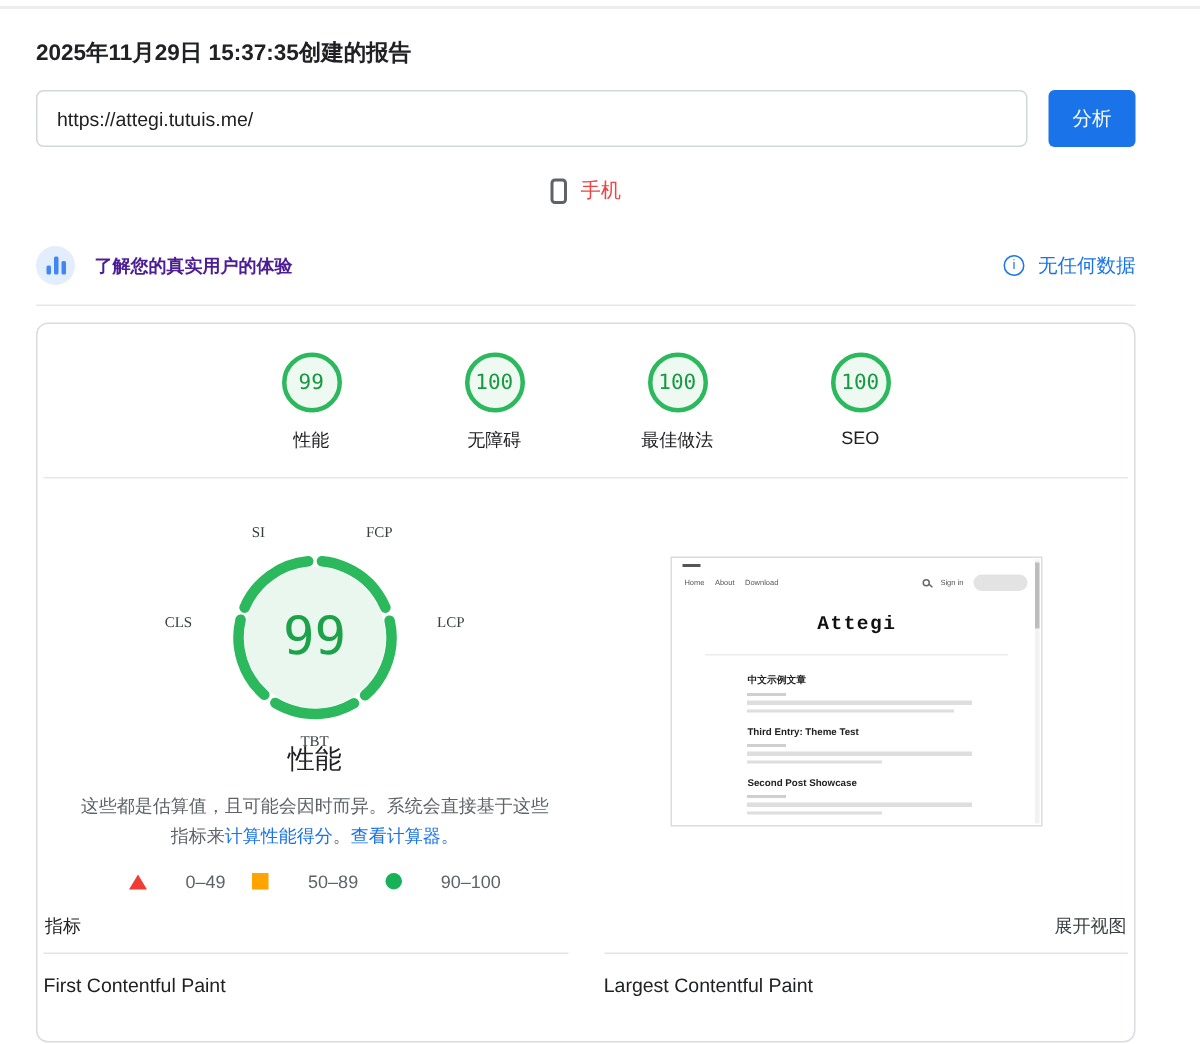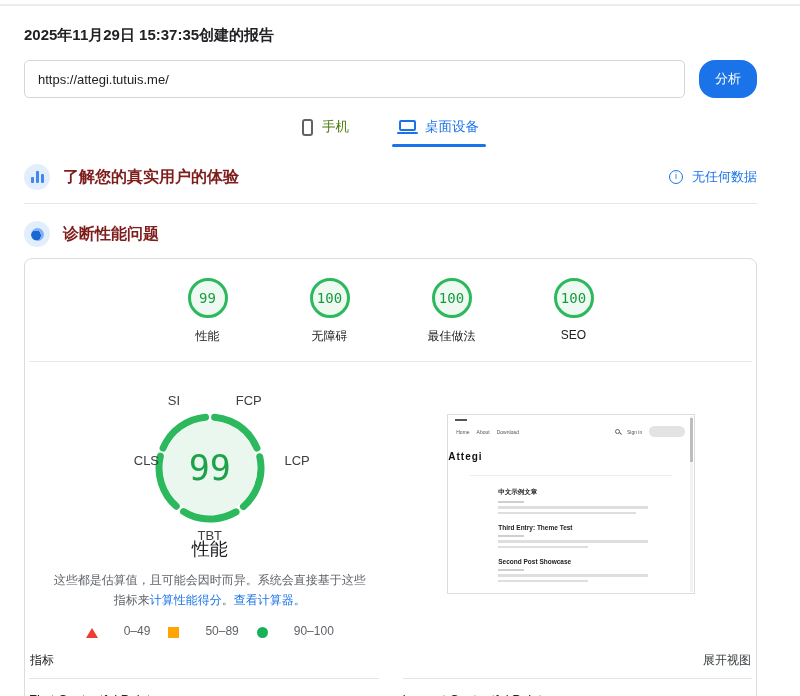--- a/index.html
+++ b/index.html
@@ -13,41 +13,41 @@
   .container { padding:20px 43px 0 24px; }
 
   .report-title { font-size:15px; font-weight:700; margin:6px 0 0; }
 
   .url-row { margin-top:15px; display:flex; gap:14px; }
   .url-input {
     flex:1; height:38px; border:1px solid #d4d7da; border-radius:5px;
     padding:0 13px; font-size:13px; color:#202124; font-family:inherit; outline:none; background:#fff;
   }
   .analyze-btn {
-    width:58px; height:38px; background:#1a73e8; border:none; border-radius:16px;
+    width:58px; height:38px; background:#1a73e8; border:none; border-radius:4px;
     color:#fff; font-size:13px; cursor:pointer; font-family:inherit;
   }
 
   .tabs { margin-top:14px; display:flex; justify-content:center; gap:46px; }
   .tab { display:flex; align-items:center; gap:9px; font-size:13.5px; padding:6px 2px 11px; position:relative; cursor:pointer; }
-  .tab-mobile { color:#4d7c0f; }
+  .tab-mobile { color:#ef4444; }
   .tab-desktop { color:#1a73e8; }
   .tab-underline { position:absolute; bottom:0; left:-5px; right:-5px; height:3px; background:#1a73e8; border-radius:2px; }
   .phone-icon { width:11px; height:17px; border:2px solid #5f6368; border-radius:3px; }
   .laptop-icon { width:17px; height:11px; border:2px solid #1a73e8; border-radius:2px; position:relative; margin-bottom:4px; }
   .laptop-icon::after { content:""; position:absolute; left:-4px; right:-4px; bottom:-5px; height:2px; background:#1a73e8; border-radius:1px; }
 
   .section-row { display:flex; align-items:center; gap:13px; margin-top:17px; }
   .icon-circle { width:26px; height:26px; border-radius:50%; background:#e3eefc; display:flex; align-items:center; justify-content:center; flex:0 0 auto; }
   .bars { display:flex; align-items:flex-end; gap:2px; height:12px; }
   .bars i { width:3px; background:#4285f4; border-radius:1px; display:block; }
   .bars i:nth-child(1){height:6px;} .bars i:nth-child(2){height:12px;} .bars i:nth-child(3){height:9px;}
   .gauge-dot { width:13px; height:13px; border-radius:50%;
     background: radial-gradient(circle at 38% 58%, #1967d2 0 44%, #7fb0f7 45% 100%); }
-  .section-title { font-size:16px; font-weight:700; color:#7f1d1d; }
+  .section-title { font-size:12px; font-weight:700; color:#4c1d95; }
   .no-data { margin-left:auto; display:flex; align-items:center; gap:9px; color:#1a73e8; font-size:13px; cursor:pointer; }
   .info-icon { width:14px; height:14px; border:1.4px solid #1a73e8; border-radius:50%;
     font-size:9px; line-height:11px; text-align:center; color:#1a73e8; }
   .info-icon::after { content:"i"; }
   .divider { height:1px; background:#e7e7e7; margin-top:13px; }
 
   .card { margin-top:11px; border:1px solid #dadce0; border-radius:8px; background:#fff; padding:0 4px 30px; }
 
   .scores-row { display:flex; justify-content:center; gap:50px; padding-top:19px; }
   .score-item { display:flex; flex-direction:column; align-items:center; gap:10px; width:72px; cursor:pointer; }
@@ -56,46 +56,46 @@
     font-family:"DejaVu Sans Mono", monospace; font-size:14px; color:#179a41; }
   .score-label { font-size:12px; color:#202124; }
 
   .card-divider { height:1px; background:#e7e7e7; margin-top:16px; }
 
   .cols { display:grid; grid-template-columns:1fr 1fr; }
   .left-col { padding-top:48px; display:flex; flex-direction:column; align-items:center; }
   .gauge-wrap { position:relative; width:116px; height:116px; }
   .gauge-score { position:absolute; inset:0; display:flex; align-items:center; justify-content:center;
     font-family:"DejaVu Sans Mono", monospace; font-size:35px; color:#1da24a; }
-  .gauge-labels span { position:absolute; font-family:Liberation Sans, sans-serif; font-size:13px; color:#3c4043; }
+  .gauge-labels span { position:absolute; font-family:Liberation Serif, serif; font-size:10px; color:#3c4043; }
   .lbl-si  { top:-17px; left:16px; }
   .lbl-fcp { top:-17px; right:6px; }
-  .lbl-cls { left:-42px; top:43px;margin-left:24px; }
+  .lbl-cls { left:-42px; top:43px; }
   .lbl-lcp { right:-42px; top:43px;text-align:center; }
   .lbl-tbt { bottom:-17px; left:50%; transform:translateX(-50%); }
   .gauge-title { margin-top:11px; font-size:18px; color:#202124; }
 
   .disclaimer { margin-top:10px; width:312px; text-align:center; font-size:12px; line-height:1.65; color:#5f6368; }
   .disclaimer a { color:#1a73e8; text-decoration:none; cursor:pointer; }
 
   .legend { margin-top:13px; display:flex; align-items:center; gap:18px; font-size:12px; color:#5f6368; }
-  .legend-item { display:flex; align-items:flex-end; gap:26px; }
+  .legend-item { display:flex; align-items:center; gap:26px; }
   .shape-tri { width:0; height:0; border-left:6px solid transparent; border-right:6px solid transparent; border-bottom:10px solid #f03c32; }
   .shape-sq { width:11px; height:11px; background:#ffa400; }
   .shape-dot { width:11px; height:11px; border-radius:50%; background:#17b157; }
 
   .right-col { padding-top:52px; display:flex; justify-content:center; align-items:flex-start; }
   .thumb { width:248px; height:180px; border:1px solid #dcdcdc; background:#fff; position:relative; overflow:hidden; cursor:pointer; }
   .thumb-dash { position:absolute; top:4px; left:7px; width:12px; height:2px; background:#555; }
   .thumb-nav { position:absolute; top:11px; left:8px; right:9px; display:flex; align-items:center; gap:7px; font-size:5px; color:#555; }
   .thumb-spacer { flex:1; }
   .thumb-search { width:5px; height:5px; border:1px solid #666; border-radius:50%; position:relative; }
   .thumb-search::after { content:""; position:absolute; width:3px; height:1px; background:#666; right:-3px; bottom:-1px; transform:rotate(45deg); }
   .thumb-btn { width:36px; height:11px; background:#e3e3e3; border-radius:6px; }
-  .thumb-title { margin-top:36px; text-align:left; font-family:Liberation Sans, sans-serif; font-weight:700; font-size:10px; letter-spacing:1px; color:#111; }
+  .thumb-title { margin-top:36px; text-align:center; font-family:Liberation Mono, monospace; font-weight:700; font-size:13px; letter-spacing:1px; color:#111; }
   .thumb-hr { width:82%; margin:13px auto 0; height:1px; background:#ececec; }
   .thumb-posts { padding:2px 46px 0 50px; }
   .thumb-post { margin-top:10px; }
   .thumb-post-title { font-size:6.5px; font-weight:700; color:#222; }
   .thumb-date { width:26px; height:2.5px; background:#cfcfcf; margin-top:3.5px; }
   .thumb-line { height:2.5px; background:#dedede; margin-top:3px; }
   .w100{width:100%;} .w92{width:92%;} .w60{width:60%;}
   .thumb-scroll { position:absolute; right:1px; top:1px; bottom:1px; width:3px; background:#f2f2f2; }
   .thumb-scroll-thumb { position:absolute; top:2px; width:3px; height:44px; background:#bdbdbd; }
 
@@ -117,51 +117,40 @@
 
   <div class="url-row">
     <input class="url-input" type="text" value="https://attegi.tutuis.me/" style="">
     <button class="analyze-btn">分析</button>
   </div>
 
   <div class="tabs">
     <div class="tab tab-mobile">
       <span class="phone-icon"></span>
       <span>手机</span>
-    </div>
-    <div class="tab tab-desktop">
-      <span class="laptop-icon"></span>
-      <span>桌面设备</span>
-      <span class="tab-underline"></span>
     </div>
   </div>
 
   <div class="section-row">
     <span class="icon-circle">
       <span class="bars">
           <i></i>
           <i></i>
           <i></i>
         </span>
     </span>
     <span class="section-title">了解您的真实用户的体验</span>
     <span class="no-data">
       <span class="info-icon"></span>
       <span>无任何数据</span>
     </span>
   </div>
 
   <div class="divider"></div>
 
-  <div class="section-row">
-    <span class="icon-circle">
-      <span class="gauge-dot"></span>
-    </span>
-    <span class="section-title">诊断性能问题</span>
-  </div>
 
   <div class="card">
 
     <div class="scores-row">
       <div class="score-item">
         <div class="score-circle">99</div>
         <div class="score-label">性能</div>
       </div>
       <div class="score-item">
         <div class="score-circle">100</div>

